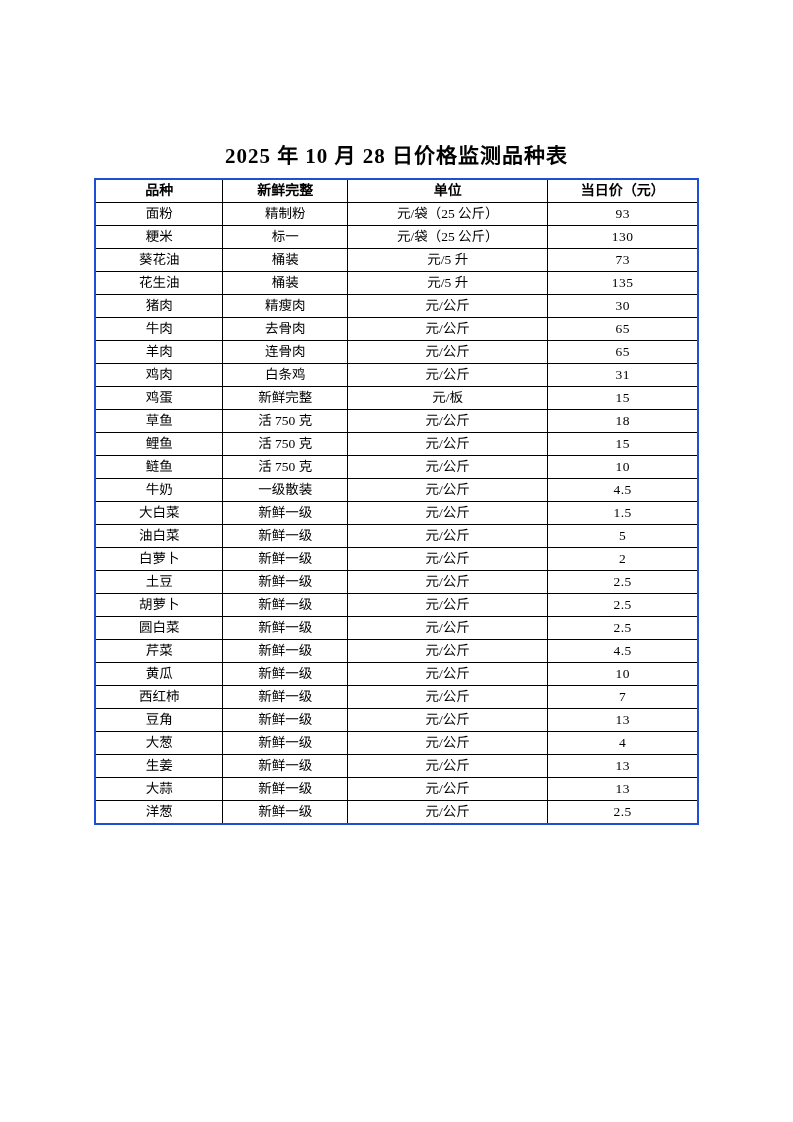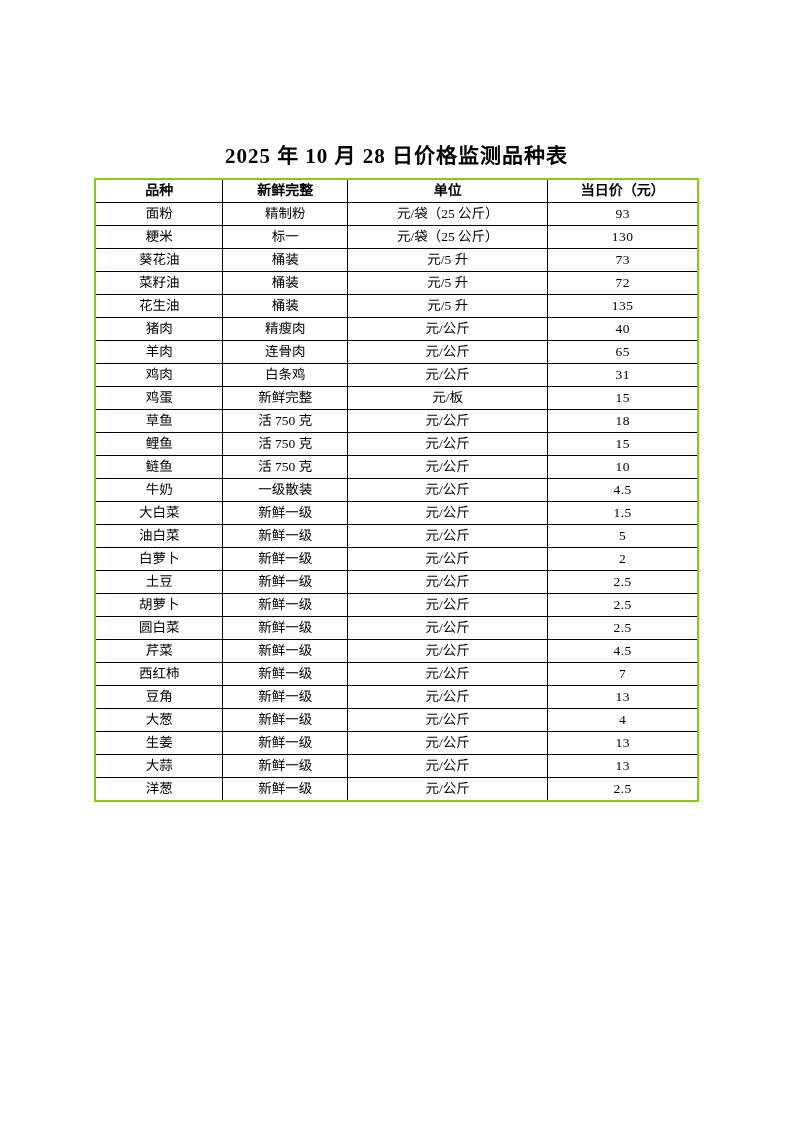--- a/index.html
+++ b/index.html
@@ -25,21 +25,21 @@
     letter-spacing: 1px;
     line-height: 30px;
     margin-bottom: 7px;
     font-family: "Liberation Serif", "DejaVu Serif", serif;
   }
   table.price-table {
     margin: 0 auto;
     width: 605px;
     border-collapse: collapse;
     table-layout: fixed;
-    border: 2px solid #84cc16;
+    border: 2px solid #1d4ed8;
   }
   col.c-variety { width: 21.2%; }
   col.c-spec    { width: 20.7%; }
   col.c-unit    { width: 33.2%; }
   col.c-price   { width: 24.9%; }
   .price-table th,
   .price-table td {
     border: 1px solid #000000;
     height: 22.7px;
     text-align: center;
@@ -93,36 +93,36 @@
           <td>元/袋（25 公斤）</td>
           <td class="num">130</td>
         </tr>
         <tr>
           <td>葵花油</td>
           <td>桶装</td>
           <td>元/5 升</td>
           <td class="num">73</td>
         </tr>
         <tr>
-          <td>菜籽油</td>
-          <td>桶装</td>
-          <td>元/5 升</td>
-          <td class="num">72</td>
-        </tr>
-        <tr>
           <td>花生油</td>
           <td>桶装</td>
           <td>元/5 升</td>
           <td class="num">135</td>
         </tr>
         <tr>
           <td>猪肉</td>
           <td>精瘦肉</td>
           <td>元/公斤</td>
-          <td class="num">40</td>
+          <td class="num">30</td>
+        </tr>
+        <tr>
+          <td>牛肉</td>
+          <td>去骨肉</td>
+          <td>元/公斤</td>
+          <td class="num">65</td>
         </tr>
         <tr>
           <td>羊肉</td>
           <td>连骨肉</td>
           <td>元/公斤</td>
           <td class="num">65</td>
         </tr>
         <tr>
           <td>鸡肉</td>
           <td>白条鸡</td>
@@ -193,20 +193,26 @@
           <td>圆白菜</td>
           <td>新鲜一级</td>
           <td>元/公斤</td>
           <td class="num">2.5</td>
         </tr>
         <tr>
           <td>芹菜</td>
           <td>新鲜一级</td>
           <td>元/公斤</td>
           <td class="num">4.5</td>
+        </tr>
+        <tr>
+          <td>黄瓜</td>
+          <td>新鲜一级</td>
+          <td>元/公斤</td>
+          <td class="num">10</td>
         </tr>
         <tr>
           <td>西红柿</td>
           <td>新鲜一级</td>
           <td>元/公斤</td>
           <td class="num">7</td>
         </tr>
         <tr>
           <td>豆角</td>
           <td>新鲜一级</td>

